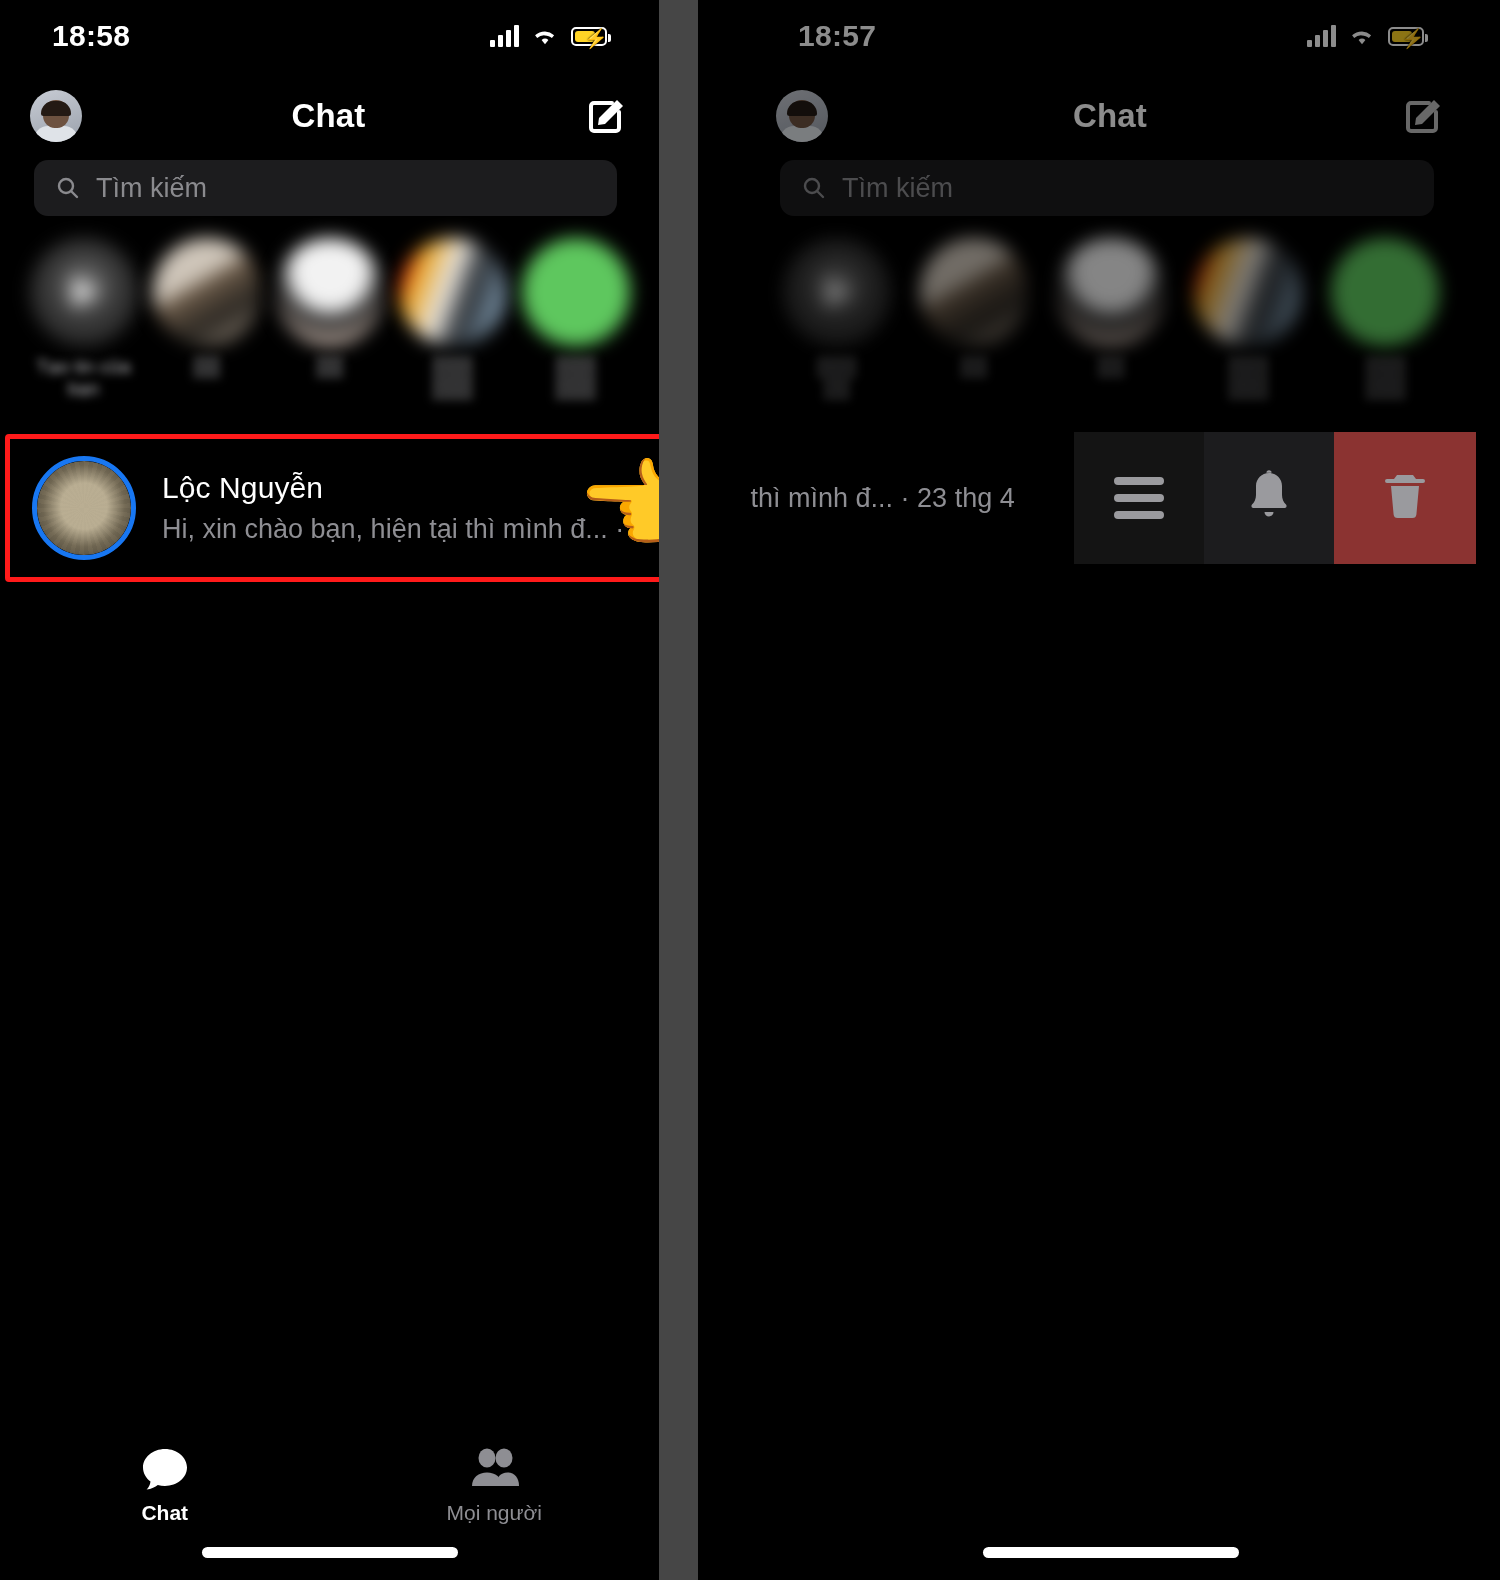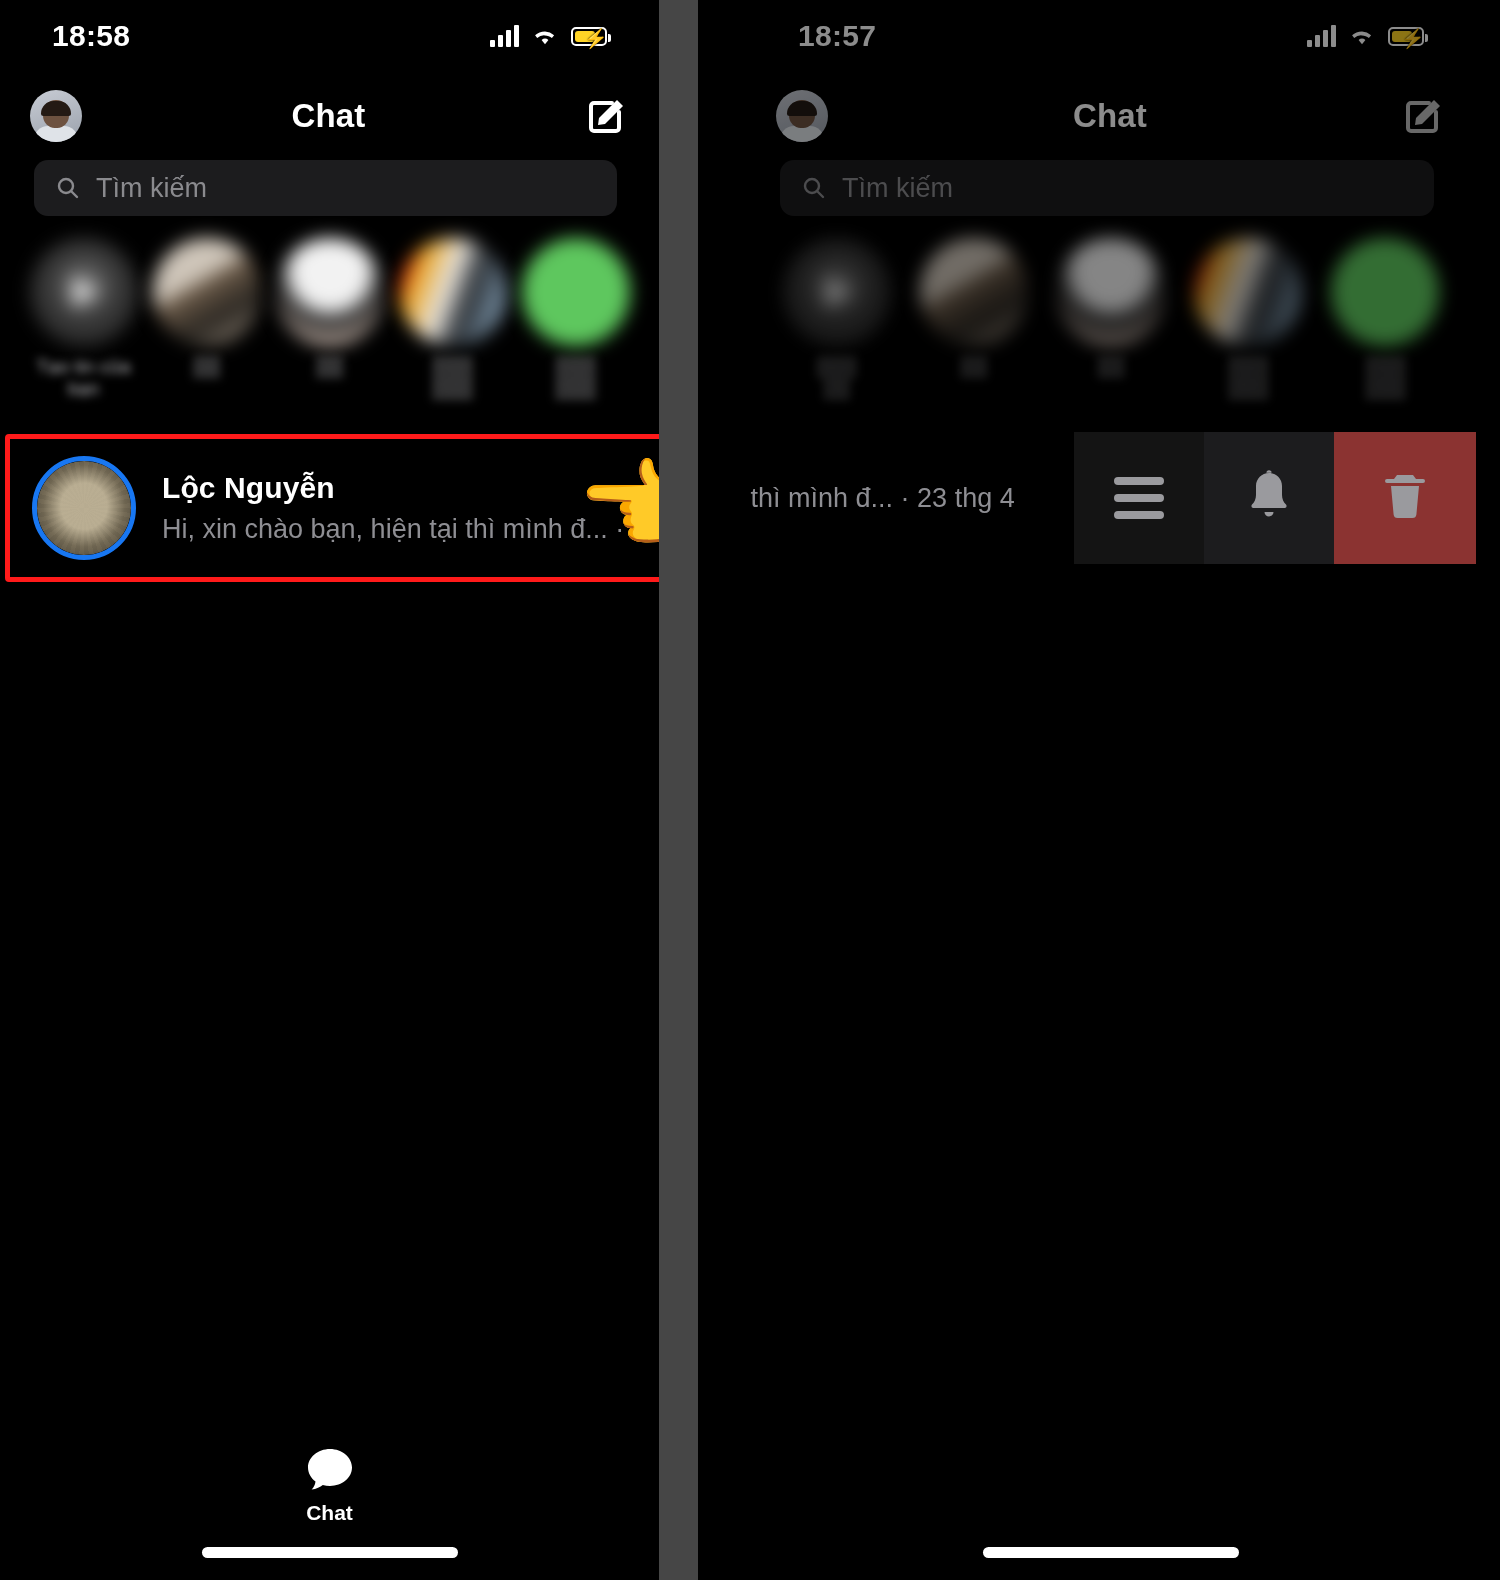--- a/index.html
+++ b/index.html
@@ -85,21 +85,21 @@
         background:
           radial-gradient(circle at 50% 48%, rgba(190,178,150,.95) 0 34%, rgba(120,110,88,.85) 60%, rgba(60,55,45,.9) 100%),
           repeating-conic-gradient(from 0deg at 50% 50%, #6a6151 0 6deg, #3b372e 6deg 12deg);
   }
   .chatrow .ava .person { position:absolute; left:56%; top:52%; transform:translate(-50%,-50%);
                           width:30px; height:58px; }
   .chatrow .ava .person .head { width:17px; height:18px; border-radius:50%; background:#2e2219; margin:0 auto; }
   .chatrow .ava .person .shirt { width:30px; height:27px; background:#f3f3f1; border-radius:7px 7px 3px 3px; margin-top:-1px;}
   .chatrow .ava .person .pants { width:22px; height:16px; background:#15161a; border-radius:2px; margin:0 auto;}
   .chatrow .meta { margin-left:26px; flex:1; min-width:0; }
-  .chatrow .name { color:#fff; font-size:30px; font-weight:700; letter-spacing:.1px; }
+  .chatrow .name { color:#fff; font-size:30px; font-weight:400; letter-spacing:.1px; }
   .chatrow .prev { color:#8E8E93; font-size:27px; margin-top:9px; white-space:nowrap; overflow:hidden; }
 
   .redbox { position:absolute; border:5px solid #FF1A1A; border-radius:4px; pointer-events:none; }
   #redbox-chatrow { left:5px; top:434px; width:716px; height:148px; }
 
   .emoji { position:absolute; line-height:1; user-select:none; }
   #hand-left { left:576px; top:456px; font-size:98px; }
 
   
   .tabbar { position:absolute; left:0; right:0; bottom:0; height:150px; }
@@ -227,20 +227,31 @@
     <div class="tabbar">
       <div class="tabs">
         <div class="tab active">
           <span class="ico">
             <svg width="52" height="46" viewBox="0 0 52 46">
                 <path d="M26 3C13.8 3 4 11.3 4 21.6c0 5.6 2.9 10.6 7.5 14-.4 3.4-1.9 6.1-3.9 8 4.8-.6 8.6-2.6 11.2-4.6 2.2.6 4.6 1 7.2 1 12.2 0 22-8.3 22-18.4S38.2 3 26 3z" fill="#fff"></path>
               </svg>
           </span>
           <span class="txt">Chat</span>
         </div>
+        <div class="tab inactive">
+          <span class="ico">
+            <svg width="56" height="46" viewBox="0 0 56 46">
+              <ellipse cx="21" cy="12" rx="8.5" ry="9.5" fill="#8E8E93"></ellipse>
+              <ellipse cx="38" cy="12" rx="8.5" ry="9.5" fill="#8E8E93"></ellipse>
+              <path d="M6 40c0-8.5 6.7-13.5 15-13.5S36 31.5 36 40z" fill="#8E8E93"></path>
+              <path d="M30 40c0-8.5 4.6-13.5 11.5-13.5S53 31.5 53 40z" fill="#8E8E93"></path>
+            </svg>
+          </span>
+          <span class="txt">Mọi người</span>
+        </div>
       </div>
       <div class="homebar"></div>
     </div>
   </div>
 
   <div class="divider"></div>
 
   <div class="panel right">
 
     <div class="statusbar dimmed">

